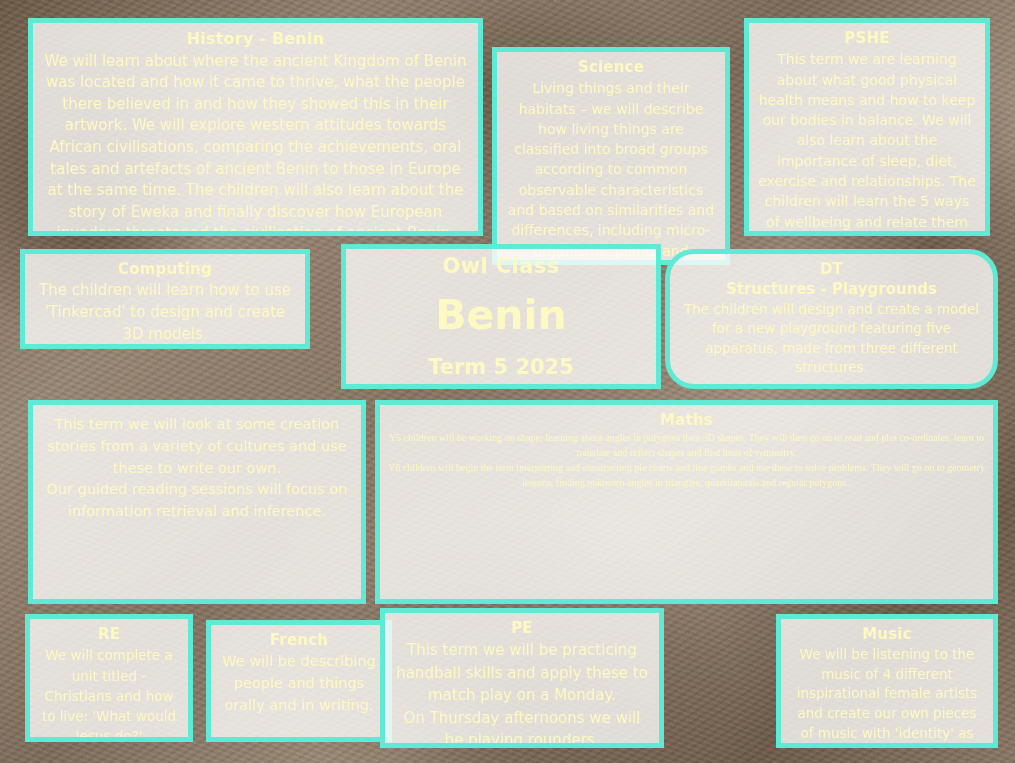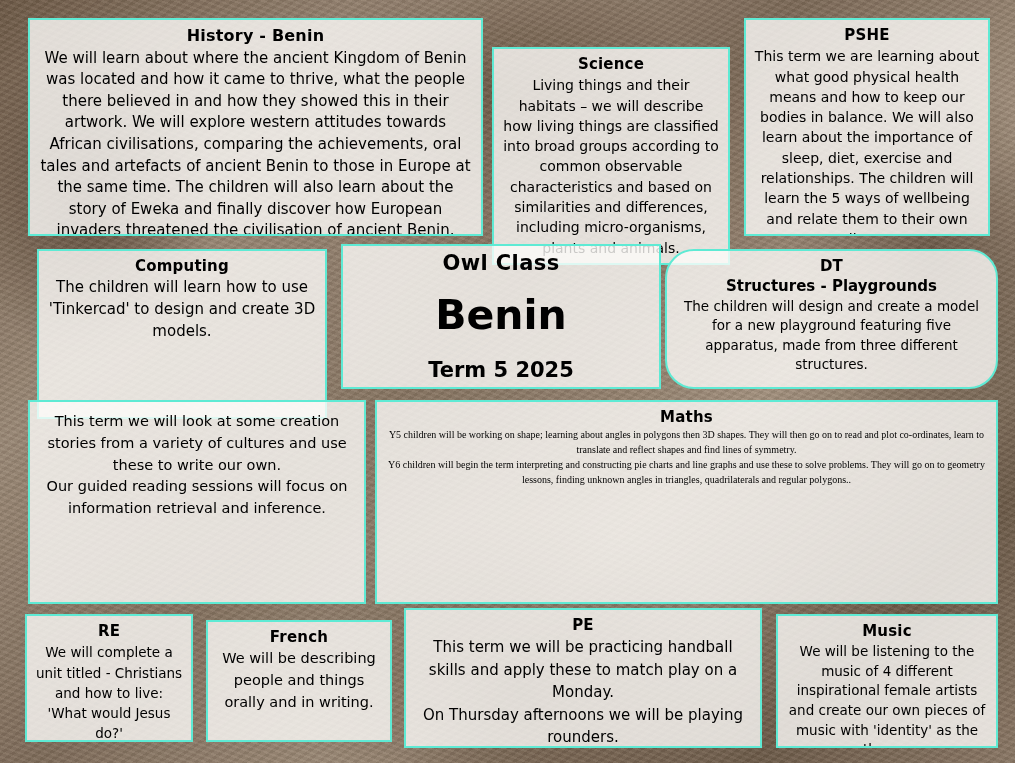--- a/index.html
+++ b/index.html
@@ -38,24 +38,24 @@
   }
 
   .sheet {
     position: absolute;
     inset: 0;
   }
 
   .card {
     position: absolute;
     background: rgba(252, 251, 249, 0.80);
-    border: 2px solid #5eead4;
+    border: 5px solid #5eead4;
     box-sizing: border-box;
     padding: 5px 8px;
-    color: #000000;
+    color: #fef9c3;
     text-align: center;
     font-family: "DejaVu Sans", sans-serif;
     overflow: hidden;
   }
   .card .title {
     font-weight: bold;
     font-size: 15px;
     line-height: 1.35;
     margin-bottom: 1px;
     letter-spacing: 0.2px;
@@ -70,21 +70,21 @@
   #card-history { left: 28px;  top: 18px;  width: 455px; height: 218px; }
   #card-history .title { font-size: 16px; }
   #card-history .body { font-size: 15px; line-height: 1.44; }
 
   #card-science { left: 492px; top: 18px;  width: 238px; height: 218px; margin-top: 29px; }
   #card-science .body { font-size: 14px; line-height: 1.45; }
 
   #card-pshe    { left: 744px; top: 18px;  width: 246px; height: 218px; }
   #card-pshe .body { font-size: 14px; line-height: 1.45; }
 
-  #card-computing { left: 37px;  top: 249px; width: 290px; height: 170px; }
+  #card-computing { left: 20px;  top: 249px; width: 290px; height: 100px; }
   #card-computing .body { font-size: 15px; line-height: 1.45; }
 
   #card-center  { left: 341px; top: 244px; width: 320px; height: 145px; display: flex; flex-direction: column; align-items: center; justify-content: space-between; }
   #card-center .owl { font-size: 21px; font-weight: bold; letter-spacing: 0.4px; }
   #card-center .benin { font-size: 41px; font-weight: bold; line-height: 1.15; margin: 3px 0 4px; }
   #card-center .term { font-size: 21px; font-weight: bold; }
 
   #card-dt      { left: 665px; top: 249px; width: 333px; height: 140px; border-radius: 29px; }
   #card-dt .title2 { font-weight: bold; font-size: 15px; line-height: 1.3; }
   #card-dt .body { font-size: 13.5px; line-height: 1.45; }
@@ -94,21 +94,21 @@
 
   #card-maths   { left: 375px; top: 400px; width: 623px; height: 204px; }
   #card-maths .body { font-size: 10px; line-height: 1.48; font-family: Liberation Serif, serif; }
 
   #card-re      { left: 25px;  top: 614px; width: 168px; height: 128px; }
   #card-re .body { font-size: 13.5px; line-height: 1.5; }
 
   #card-french  { left: 206px; top: 620px; width: 186px; height: 122px; }
   #card-french .body { font-size: 14.5px; line-height: 1.5; }
 
-  #card-pe      { left: 404px; top: 608px; width: 358px; height: 140px; }
+  #card-pe      { left: 380px; top: 608px; width: 284px; height: 140px; }
   #card-pe .body { font-size: 15px; line-height: 1.5; }
 
   #card-music   { left: 776px; top: 614px; width: 222px; height: 134px; }
   #card-music .body { font-size: 13.5px; line-height: 1.45; }
 </style>
 </head>
 <body>
 
 <div class="bg"></div>
 

